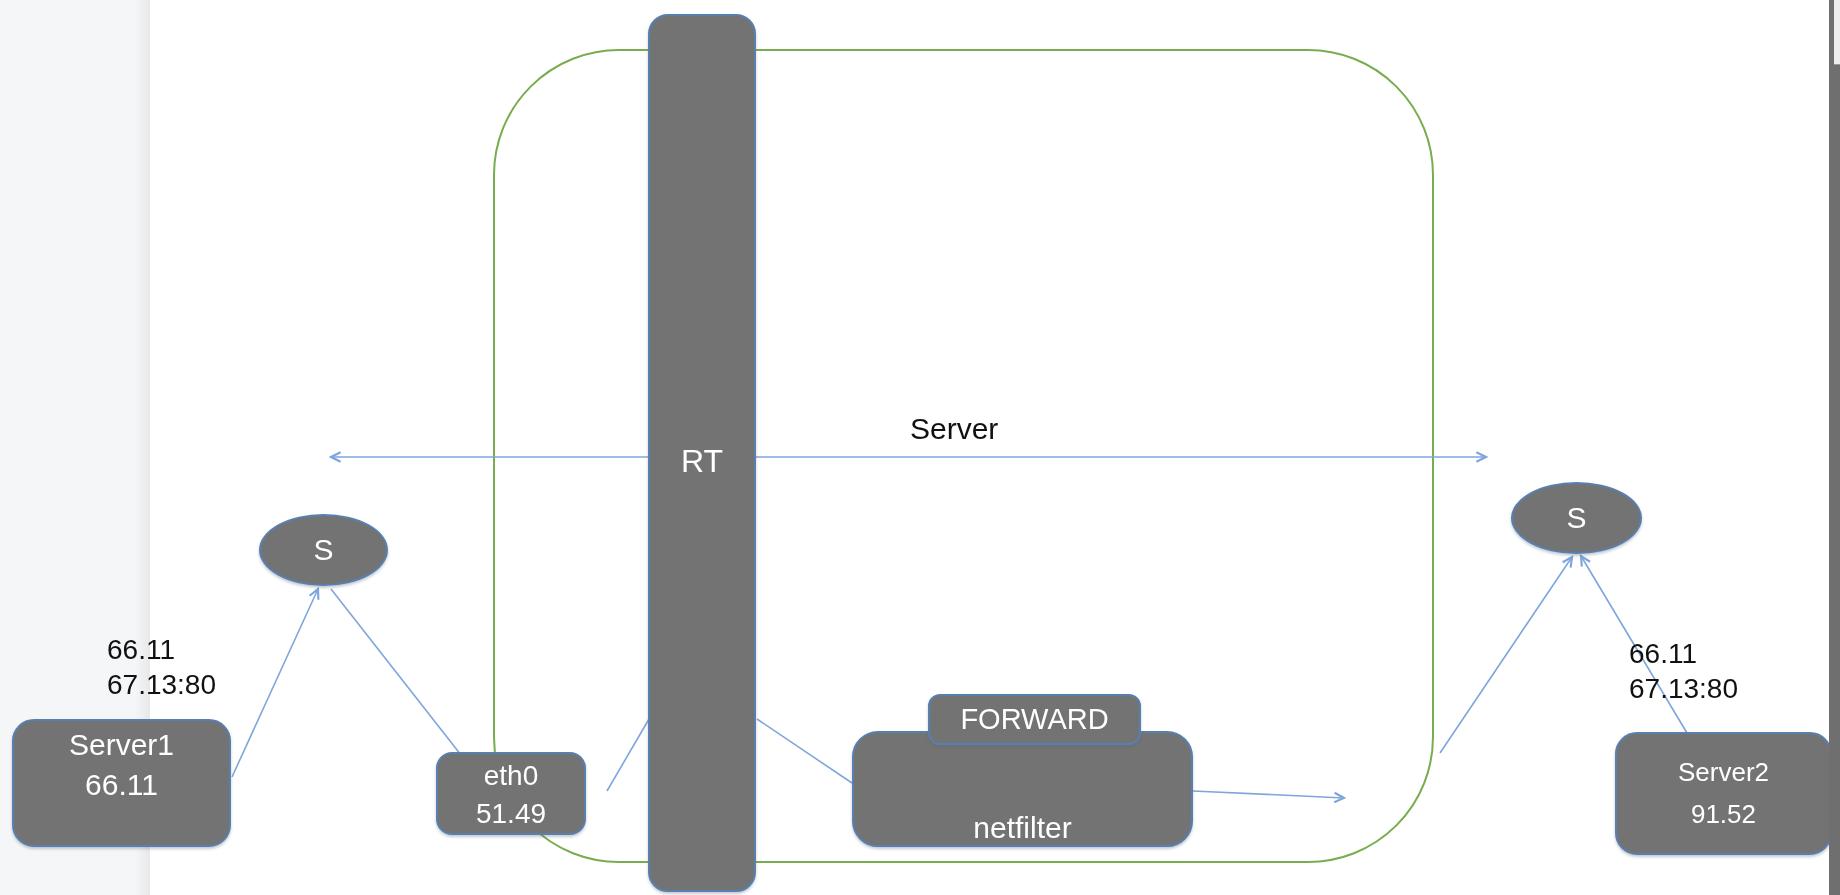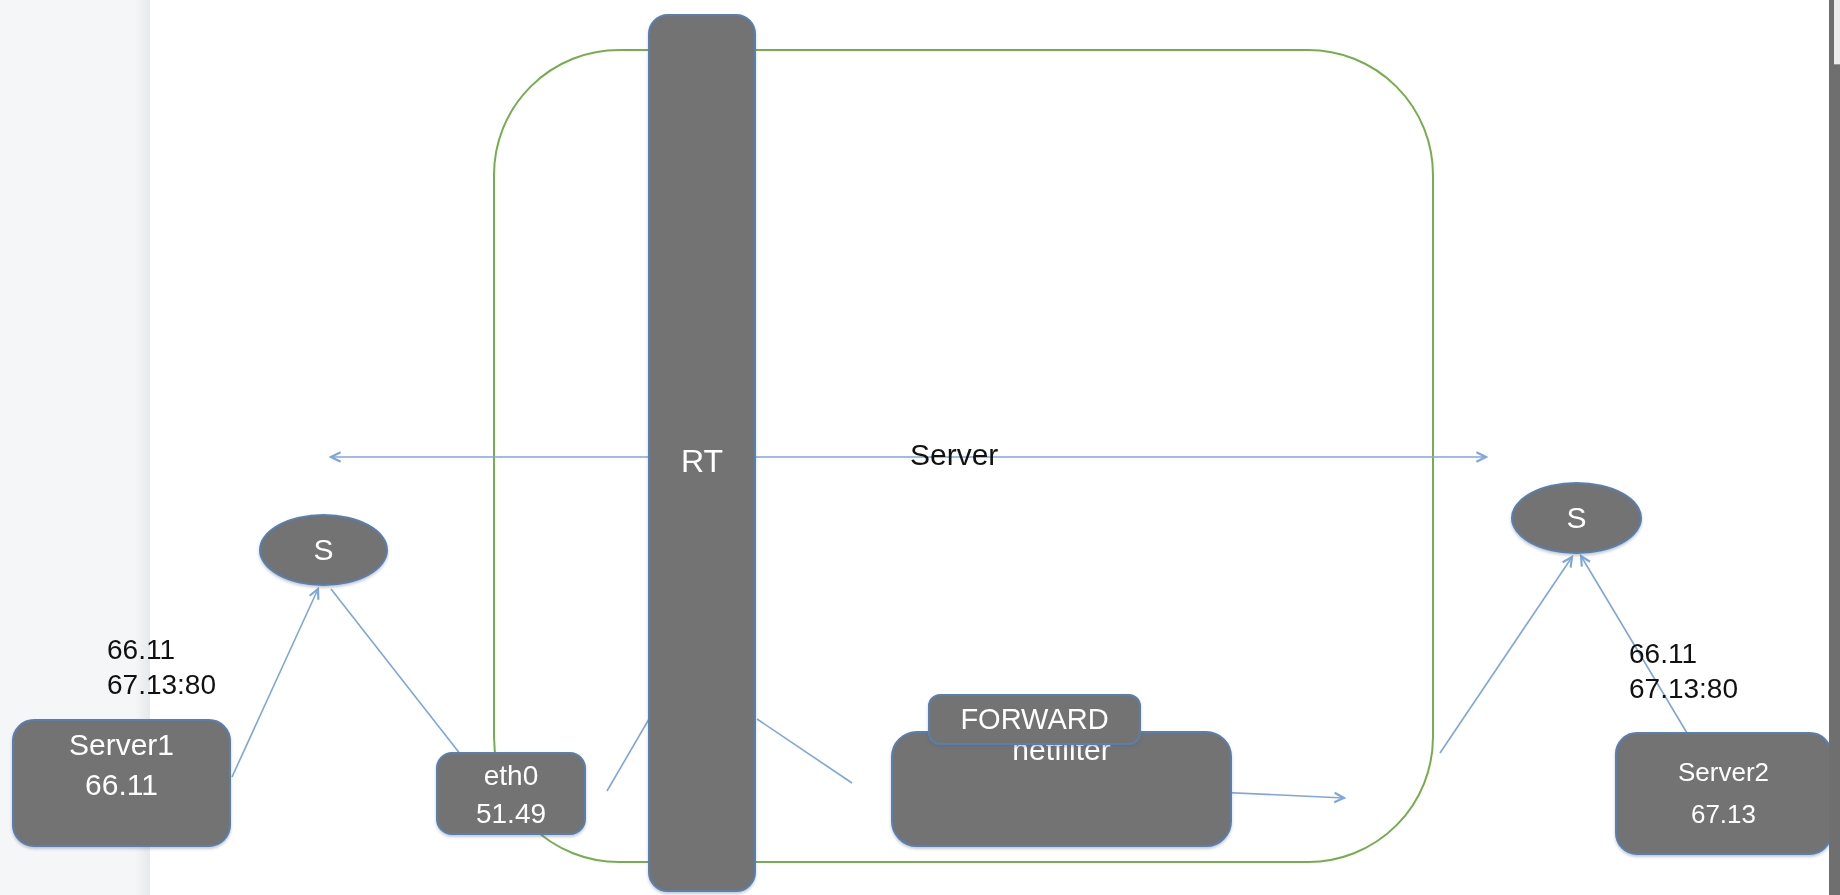--- a/index.html
+++ b/index.html
@@ -25,32 +25,32 @@
     border-radius:50%;display:flex;align-items:center;justify-content:center;
     font-size:30px;
   }
   .sw-left{left:259px;top:514px;width:129px;height:72px;}
   .sw-right{left:1511px;top:482px;width:131px;height:72px;}
   .server1{left:12px;top:719px;width:219px;height:128px;border-radius:22px;
            font-size:30px;line-height:40px;padding-top:4px;}
   .eth0{left:436px;top:752px;width:150px;height:83px;border-radius:16px;
         font-size:28px;line-height:38px;padding-top:3px;}
   .netfilter{left:852px;top:731px;width:341px;height:116px;border-radius:26px;
-        display:flex;align-items:flex-start;justify-content:center;font-size:30px;margin-left:39px;}
+        display:flex;align-items:flex-end;justify-content:center;font-size:30px;}
   .forward{left:928px;top:694px;width:213px;height:51px;border-radius:12px;z-index:3;
         display:flex;align-items:center;justify-content:center;font-size:29px;}
   .eth1{left:1352px;top:754px;width:159px;height:93px;border-radius:18px;
         font-size:30px;line-height:40px;padding-top:4px;}
   .server2{left:1615px;top:732px;width:217px;height:123px;border-radius:22px;
         font-size:26px;line-height:42px;padding-top:17px;}
   .free-label{
     position:absolute;z-index:3;color:#111111;font-size:28px;line-height:35px;
     white-space:nowrap;
   }
-  .bus-label{left:910px;top:438px;font-size:30px;line-height:34px;}
+  .bus-label{left:910px;top:412px;font-size:30px;line-height:34px;}
   .ip-left{left:107px;top:632px;}
   .ip-right{left:1629px;top:636px;}
   .scroll-strip{
     position:absolute;left:1829px;top:0;width:11px;height:895px;
     background:#6f6f6f;z-index:5;
   }
   .scroll-notch{
     position:absolute;left:1834px;top:0;width:6px;height:64px;
     background:#ededee;border-bottom:1px solid #9a9a9a;z-index:6;
   }
@@ -126,19 +126,19 @@
   </div>
 
 
   <div class="free-label ip-right">
     <span class="ln" style="display:block">66.11</span>
     <span class="ln" style="display:block">67.13:80</span>
   </div>
 
   <div class="shape server2">
     <span class="ln">Server2</span>
-    <span class="ln">67.13</span>
+    <span class="ln">91.52</span>
   </div>
 
   <div class="scroll-strip"></div>
   <div class="scroll-notch"></div>
 
 </div>
 
 </body></html>

